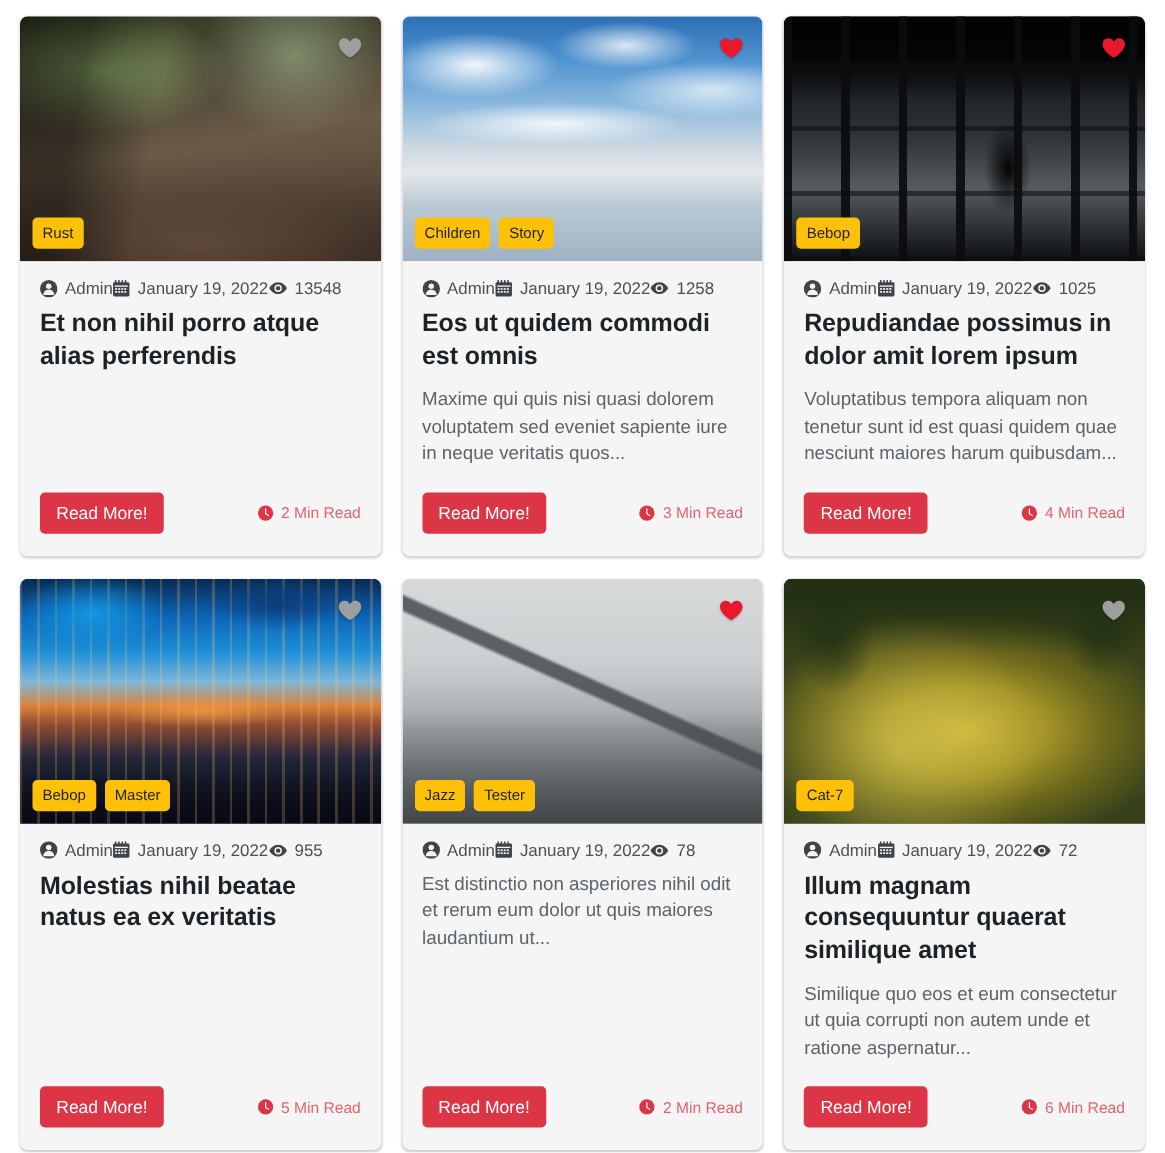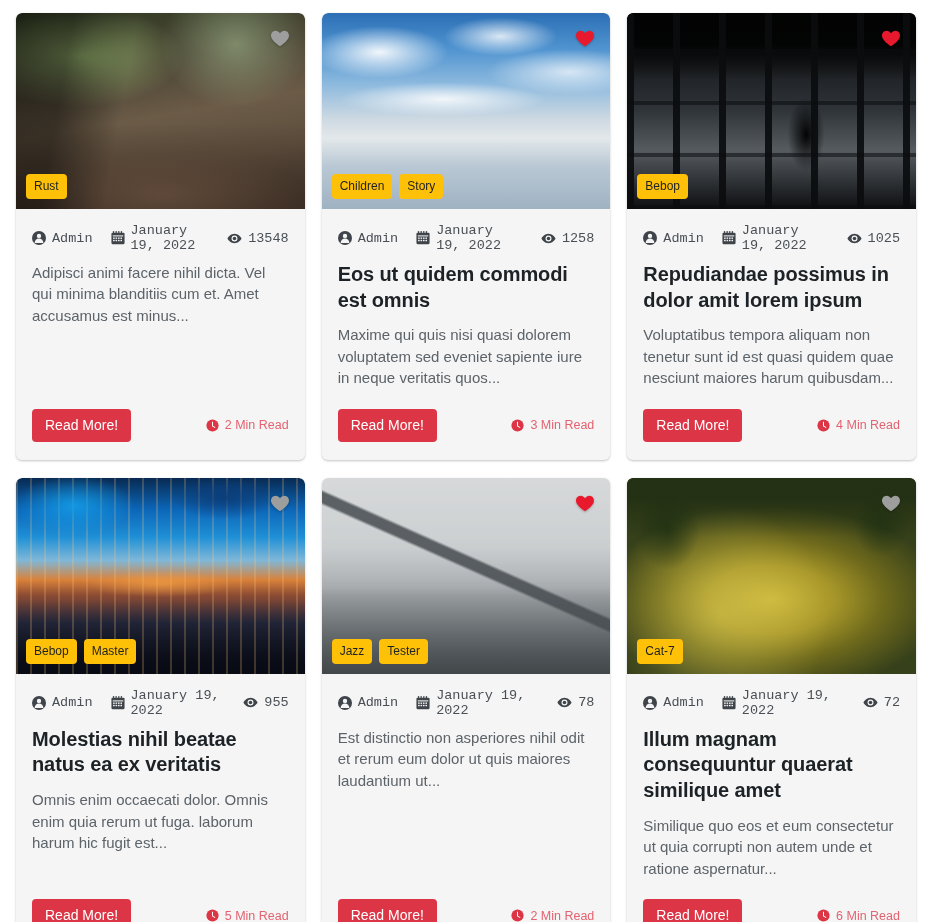--- a/index.html
+++ b/index.html
@@ -47,22 +47,22 @@
     color: #1d2124;
     font-size: 12px;
     line-height: 1;
     padding: 6px 8px 7px 8px;
     border-radius: 4px;
     font-family: "Liberation Sans", sans-serif;
     white-space: nowrap;
   }
   .body { padding: 14px 16px 0 16px; flex: 1; }
   .meta {
-    display: flex; align-items: center; gap: 18px;
-    color: #4a5056; font-size: 13.5px; margin-bottom: 9px; font-family: Liberation Mono, monospace;
+    display: flex; align-items: center; 
+    color: #4a5056; font-size: 13.5px; margin-bottom: 9px;
   }
   .meta .mi { display: flex; align-items: center; gap: 6px; }
   .meta svg { display: block; }
   .title {
     font-size: 20px;
     line-height: 1.28;
     font-weight: bold;
     color: #1d2226;
     margin-bottom: 11px;
     letter-spacing: -0.1px;
@@ -229,21 +229,21 @@
         <span class="mi">
           <span>
                 <svg width="15" height="15" viewBox="0 0 16 16" fill="#3e444a">
                   <path d="M8 3C4.2 3 1.3 6.2.5 8c.8 1.8 3.7 5 7.5 5s6.7-3.2 7.5-5c-.8-1.8-3.7-5-7.5-5zm0 8.2A3.2 3.2 0 1 1 8 4.8a3.2 3.2 0 0 1 0 6.4z"></path>
                   <circle cx="8" cy="8" r="1.9"></circle>
                 </svg>
               </span>
           <span>13548</span>
         </span>
       </div>
-      <div class="excerpt">Adipisci animi facere nihil dicta. Vel qui minima blanditiis cum et. Amet accusamus est minus...</div>
+      <div class="title">Et non nihil porro atque alias perferendis</div>
     </div>
     <div class="foot">
       <button class="readmore">Read More!</button>
       <span class="readtime">
         <span>
               <svg width="13" height="13" viewBox="0 0 16 16">
                 <circle cx="8" cy="8" r="7.5" fill="#dc3545"></circle>
                 <path d="M7.4 3.5h1.2v4.8l3 1.7-.6 1.05-3.6-2.1z" fill="#ffffff"></path>
               </svg>
             </span>
@@ -459,21 +459,20 @@
           <span>
                 <svg width="15" height="15" viewBox="0 0 16 16" fill="#3e444a">
                   <path d="M8 3C4.2 3 1.3 6.2.5 8c.8 1.8 3.7 5 7.5 5s6.7-3.2 7.5-5c-.8-1.8-3.7-5-7.5-5zm0 8.2A3.2 3.2 0 1 1 8 4.8a3.2 3.2 0 0 1 0 6.4z"></path>
                   <circle cx="8" cy="8" r="1.9"></circle>
                 </svg>
               </span>
           <span>955</span>
         </span>
       </div>
       <div class="title">Molestias nihil beatae natus ea ex veritatis</div>
-      <div class="excerpt">Omnis enim occaecati dolor. Omnis enim quia rerum ut fuga. laborum harum hic fugit est...</div>
     </div>
     <div class="foot">
       <button class="readmore">Read More!</button>
       <span class="readtime">
         <span>
               <svg width="13" height="13" viewBox="0 0 16 16">
                 <circle cx="8" cy="8" r="7.5" fill="#dc3545"></circle>
                 <path d="M7.4 3.5h1.2v4.8l3 1.7-.6 1.05-3.6-2.1z" fill="#ffffff"></path>
               </svg>
             </span>

